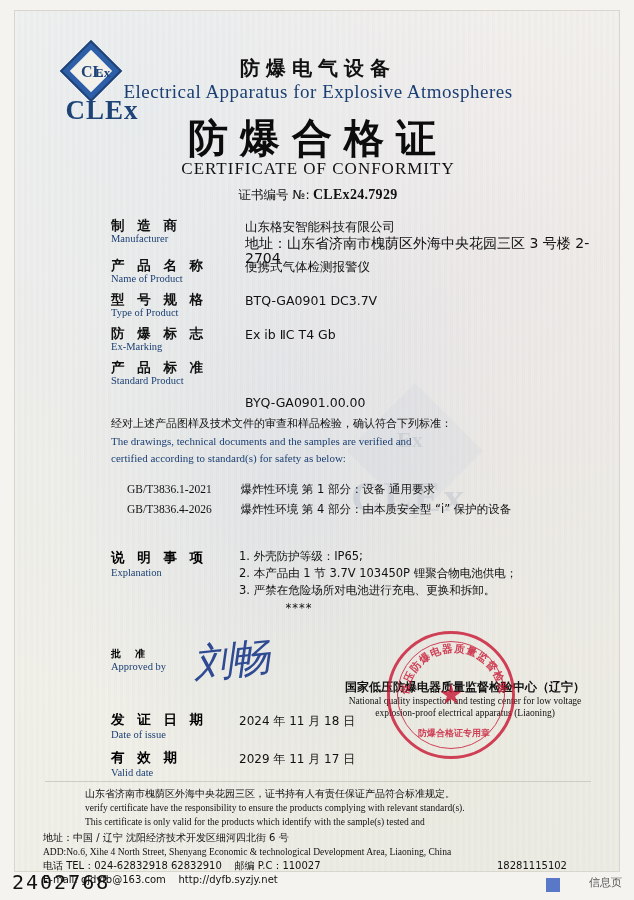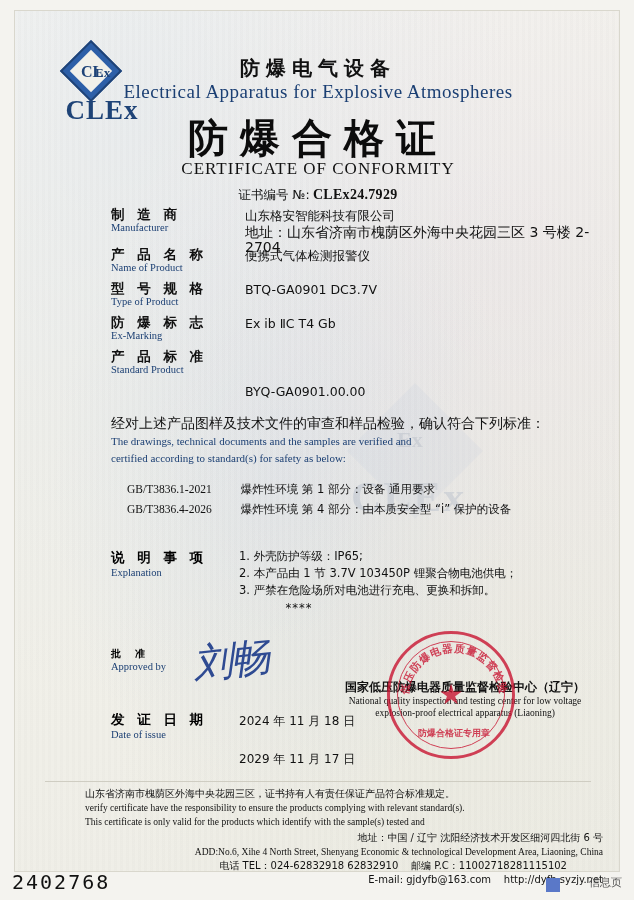--- a/index.html
+++ b/index.html
@@ -118,21 +118,21 @@
   .cert-no-row {
     position:absolute; left:0; top:176px; width:606px;
     text-align:center; font-size:13px; color:#111;
   }
   .cert-no-row .lbl { font-family:"DejaVu Sans", sans-serif; font-size:12.5px; }
   .cert-no-row .no { font-weight:bold; font-size:14px; letter-spacing:.3px; }
 
   
   .fields { position:absolute; left:0; top:196px; width:606px; }
   .frow { position:relative; height:34px; }
-  .frow.tall { height:40px; }
+  .frow.tall { height:40px;margin-top:11px; }
   .flabel {
     position:absolute; left:96px; width:110px; text-align:left;
   }
   .flabel .cn {
     display:block; font-size:13.5px; letter-spacing:4px; color:#111;
     font-family:"DejaVu Sans", sans-serif; font-weight:bold; line-height:15px;
   }
   .flabel .en {
     display:block; font-size:10.5px; color:#1b3f73; line-height:12px;
     font-family:"Liberation Serif", serif;
@@ -142,21 +142,21 @@
     font-size:12.5px; color:#111; font-family:"DejaVu Sans", sans-serif;
     line-height:15px;
   }
   .fvalue .sub { display:block; font-size:14px; margin-top:2px; }
 
   
   .para {
     position:absolute; left:96px; top:405px; width:470px;
   }
   .para .p-cn {
-    font-size:14px; color:#111; font-family:Liberation Serif, serif;
+    font-size:11px; color:#111; font-family:Liberation Mono, monospace;
     line-height:16px;
   }
   .para .p-en {
     font-size:11px; color:#1b3f73; font-family:"Liberation Serif", serif;
     line-height:15px; margin-top:2px;
   }
   .stdlist {
     position:absolute; left:112px; top:468px; width:470px;
   }
   .stdline {
@@ -228,21 +228,21 @@
   }
 
   
   .disc {
     position:absolute; left:70px; top:776px; width:470px;
     font-size:10px; color:#111; line-height:14px; font-family:"DejaVu Sans", sans-serif;
   }
   .disc .en { font-family:"Liberation Serif", serif; font-size:9.5px; }
 
   
-  .addr { position:absolute; left:28px; top:820px; width:560px;text-align:right; }
+  .addr { position:absolute; left:28px; top:820px; width:560px; }
   .addr div { font-size:10px; line-height:14px; color:#111; font-family:"DejaVu Sans", sans-serif; }
   .addr .en { font-family:"Liberation Serif", serif; font-size:9.5px; }
   .addr .tel-extra { float:right; margin-right:36px; }
 
   
   .serial {
     position:absolute; left:12px; bottom:6px;
     font-size:20px; letter-spacing:2px; color:#111;
     font-family:"DejaVu Sans Mono", monospace;
   }
@@ -371,20 +371,24 @@
       <span class="en">Approved by</span>
     </div>
     <div class="signature">刘畅</div>
 
     <div class="date-label" style="top:700px;">
       <span class="cn">发 证 日 期</span>
       <span class="en">Date of issue</span>
     </div>
     <div class="date-val" style="top:702px;">2024 年 11 月 18 日</div>
 
+    <div class="date-label" style="top:738px;">
+      <span class="cn">有 效 期 </span>
+      <span class="en">Valid date</span>
+    </div>
     <div class="date-val" style="top:740px;">2029 年 11 月 17 日</div>
 
     <div class="body-cn">国家低压防爆电器质量监督检验中心（辽宁）</div>
     <div class="body-en">
       <span>National quality inspection and testing center for low voltage</span><br>
       <span>explosion-proof electrical apparatus (Liaoning)</span>
     </div>
 
     <div class="seal">
       <div class="ring"></div>

